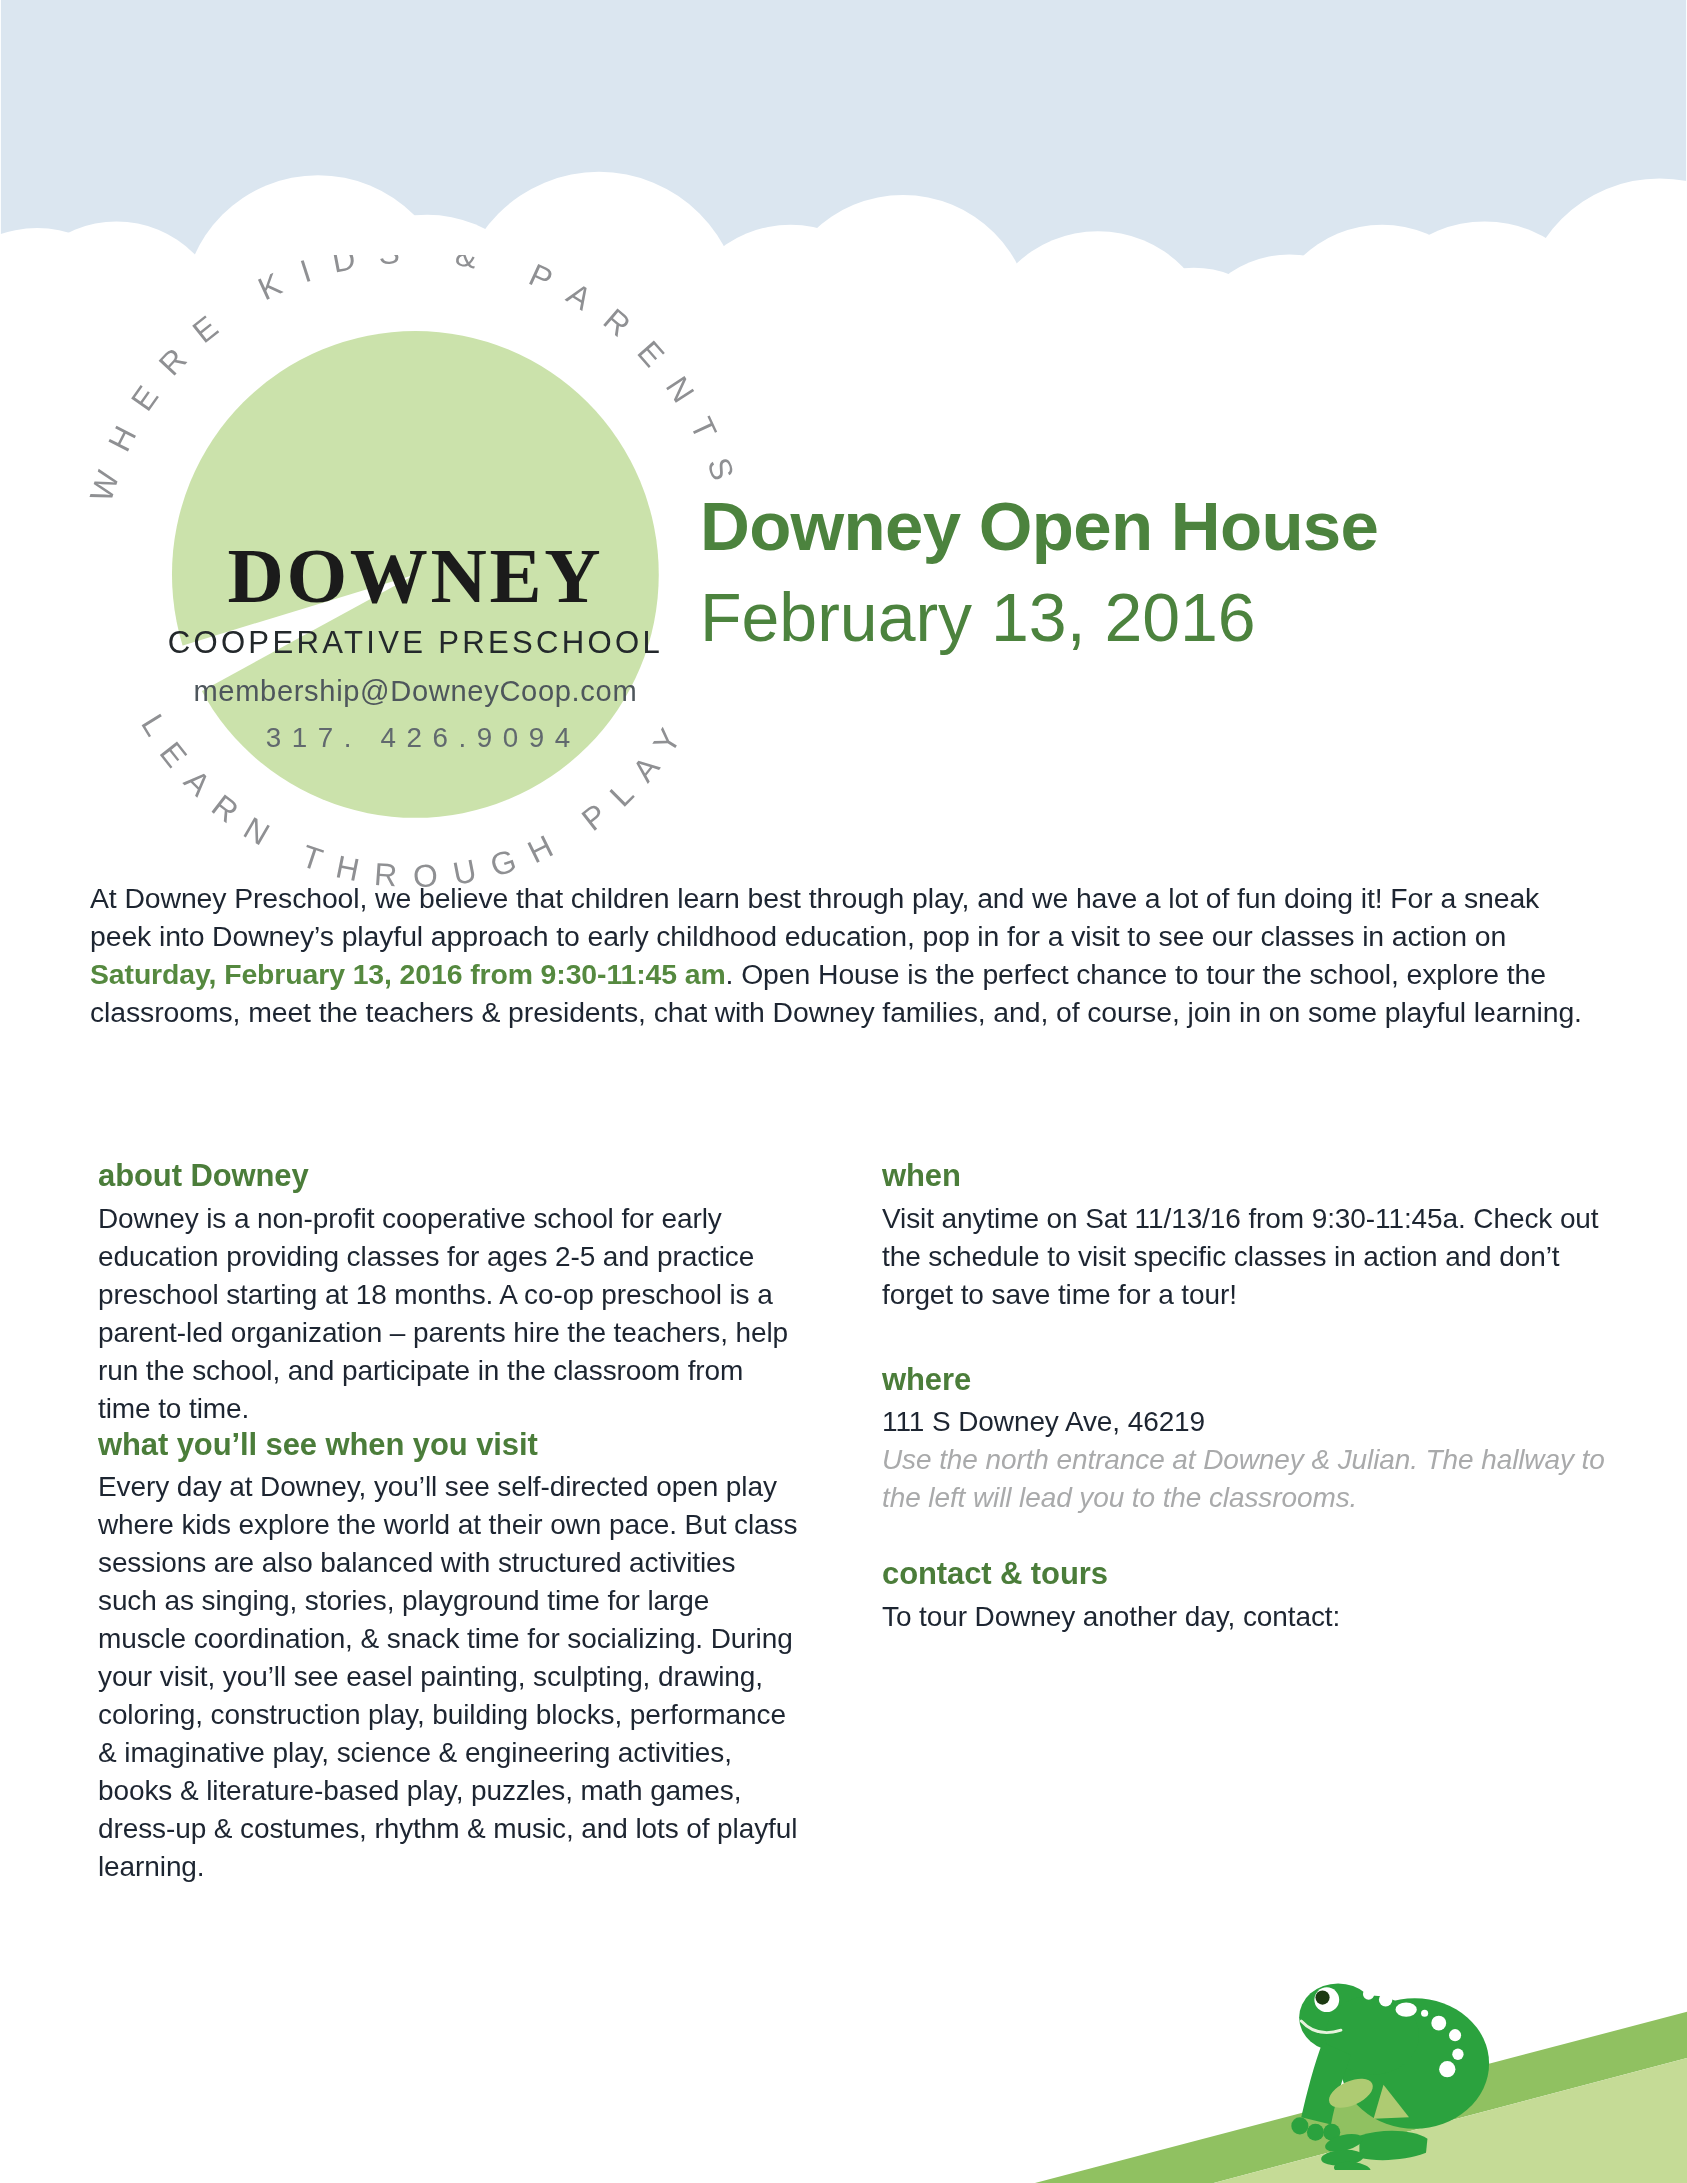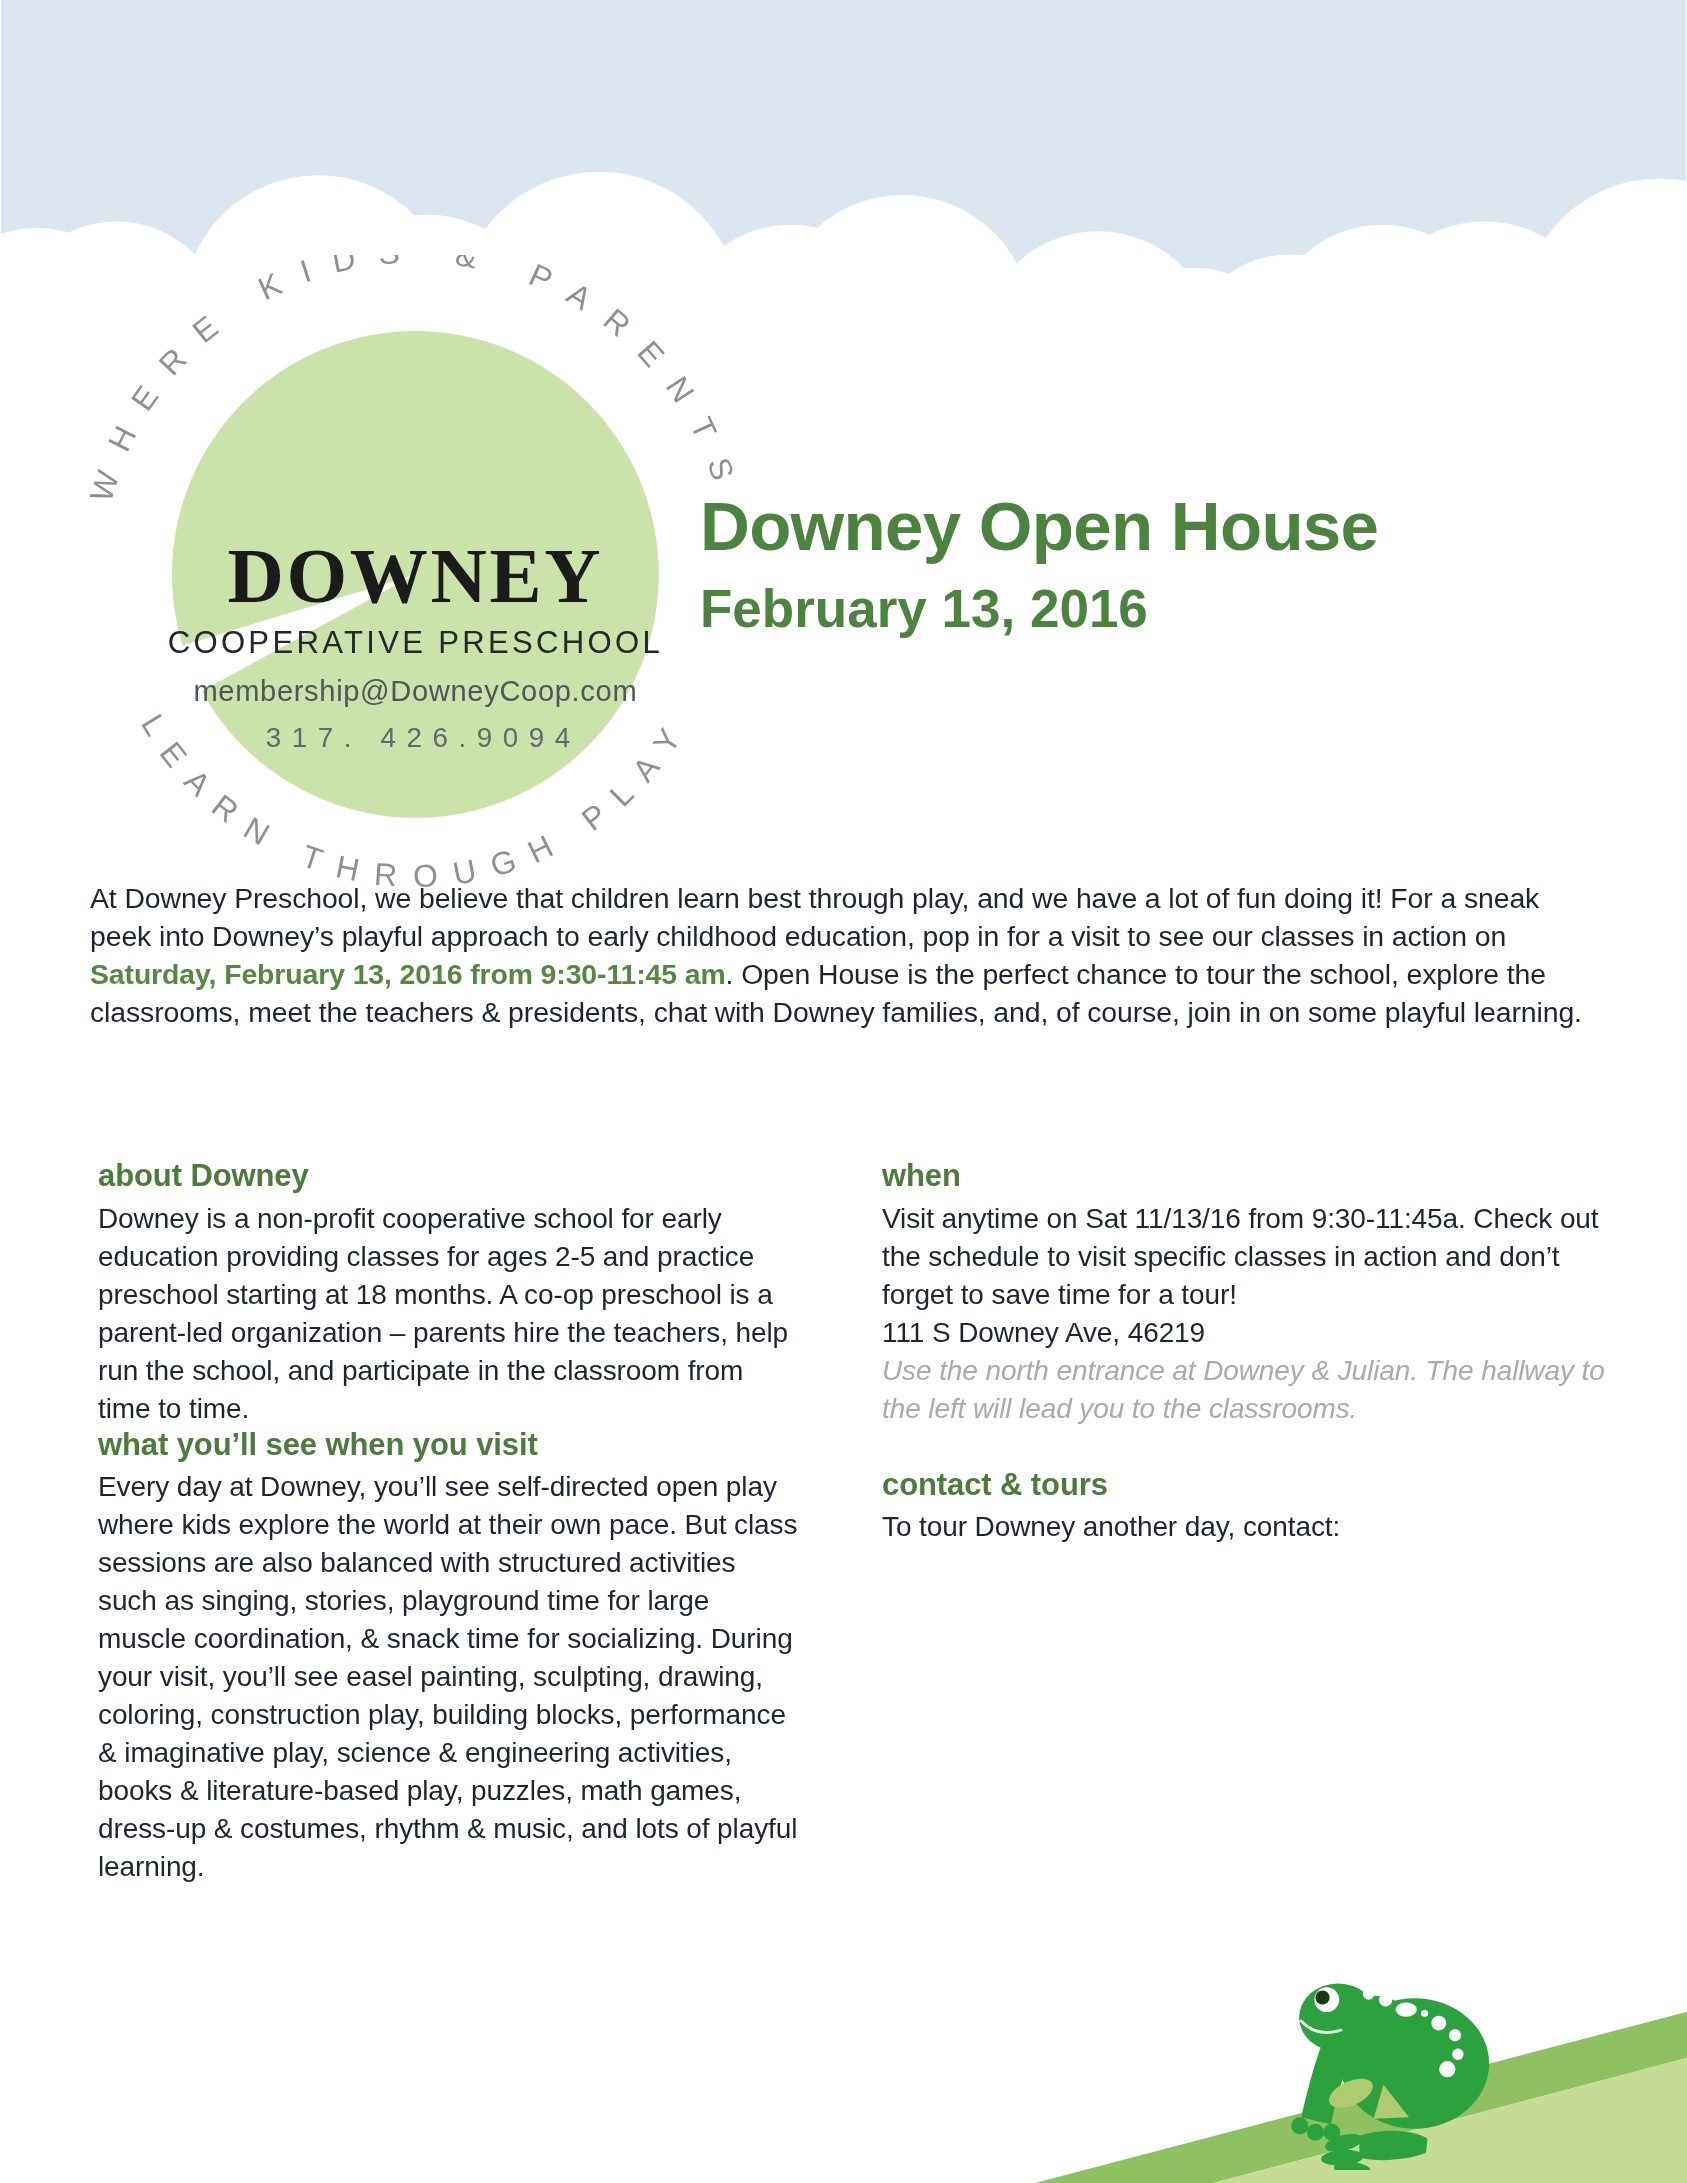--- a/index.html
+++ b/index.html
@@ -24,21 +24,21 @@
     color:var(--body-text);
   }
   .sky{position:absolute;left:0;top:0;width:1687px;height:304px;}
   .logo-svg{position:absolute;left:86px;top:255px;width:668px;height:668px;}
   .title-block{position:absolute;left:700px;top:463px;}
   .page-title{
     font-size:69px;font-weight:bold;color:var(--accent-green);
     letter-spacing:-0.7px;line-height:1.05;margin-top:28px;
   }
   .page-date{
-    font-size:53px;font-weight:bold;color:var(--accent-green);
+    font-size:68px;font-weight:normal;color:var(--accent-green);
     margin-top:14.6px;letter-spacing:0px;
   }
   .intro{
     position:absolute;left:90px;top:879px;width:1501px;
     font-size:28.4px;line-height:38px;letter-spacing:-0.1px;
   }
   .intro .hl{color:var(--highlight-green);font-weight:bold;}
   .columns{
     position:absolute;left:98px;top:1159px;width:1528px;
     display:flex;gap:83px;align-items:flex-start;
@@ -149,20 +149,21 @@
   <div class="col-left">
     <h3 class="sec">about Downey</h3>
     <p>Downey is a non-profit cooperative school for early education providing classes for ages 2-5 and practice preschool starting at 18 months.  A co-op preschool is a parent-led organization – parents hire the teachers, help run the school, and participate in the classroom from time to time.</p>
     <h3 class="sec mt-sec">what you’ll see when you visit</h3>
     <p>Every day at Downey, you’ll see self-directed open play where kids explore the world at their own pace. But class sessions are also balanced with structured activities such as singing, stories, playground time for large muscle coordination, &amp; snack time for socializing.  During your visit, you’ll see easel painting, sculpting, drawing, coloring, construction play, building blocks, performance &amp; imaginative play, science &amp; engineering activities, books &amp; literature-based play, puzzles, math games, dress-up &amp; costumes, rhythm &amp; music, and lots of playful learning.</p>
   </div>
 
   <div class="col-right">
     <h3 class="sec">when</h3>
     <p>Visit anytime on Sat 11/13/16 from 9:30-11:45a. Check out the schedule to visit specific classes in action and don’t forget to save time for a tour!</p>
+    <h3 class="sec where-head">where</h3>
     <p>111 S Downey Ave, 46219</p>
     <p class="note">Use the north entrance at Downey &amp; Julian. The hallway to the left will lead you to the classrooms.</p>
     <h3 class="sec contact-head">contact &amp; tours</h3>
     <p>To tour Downey another day, contact:</p>
   </div>
 </div>
 
 <svg class="hill-svg" viewBox="0 0 2550 350" aria-hidden="true">
   <polygon class="hill-dark" points="1560,350 2550,90 2550,160 1830,350"></polygon>
   <polygon class="hill-light" points="1830,350 2550,160 2550,350"></polygon>

